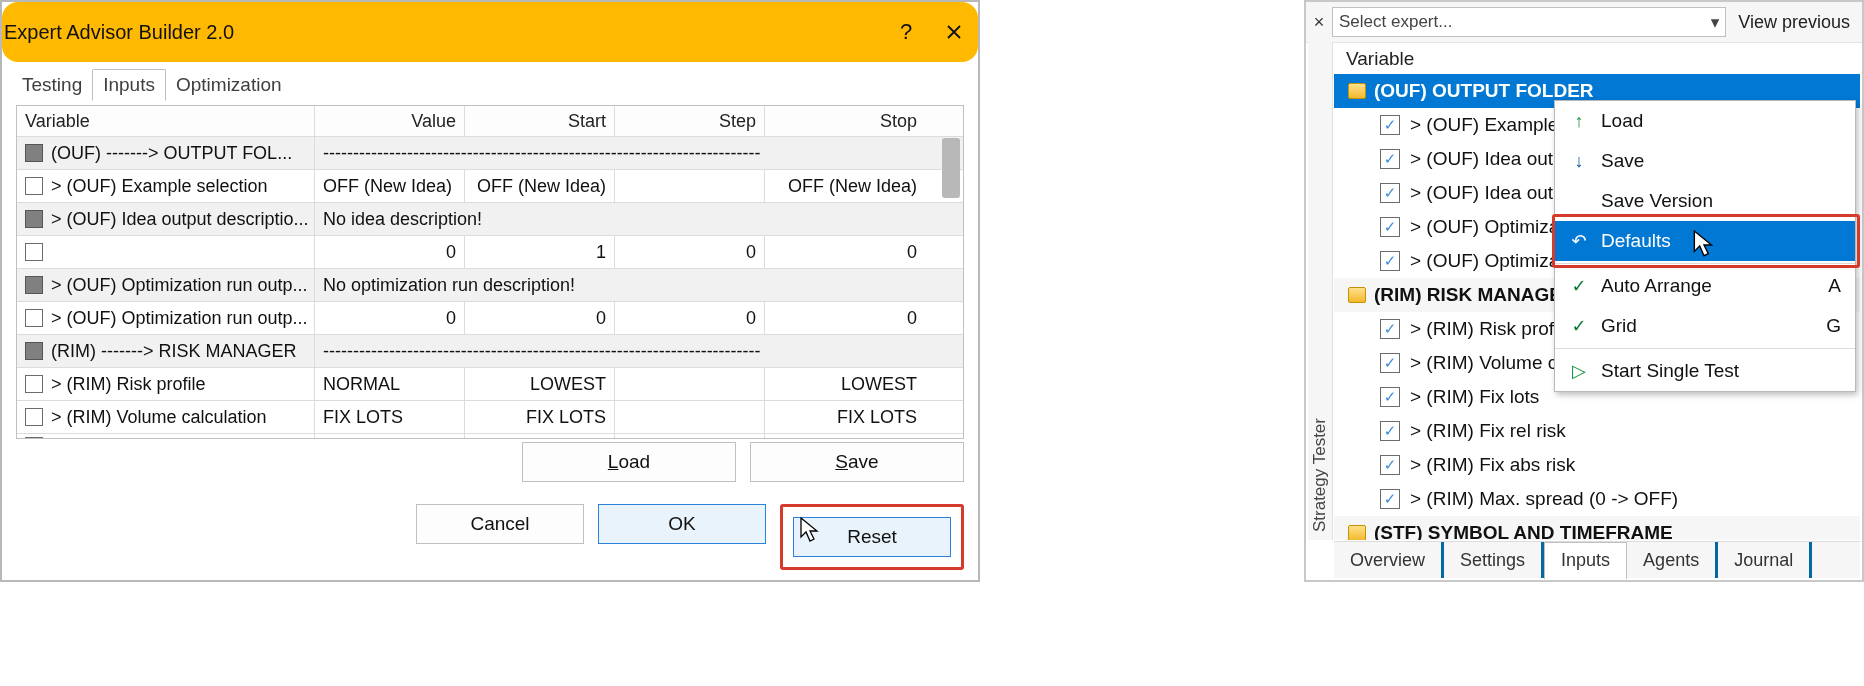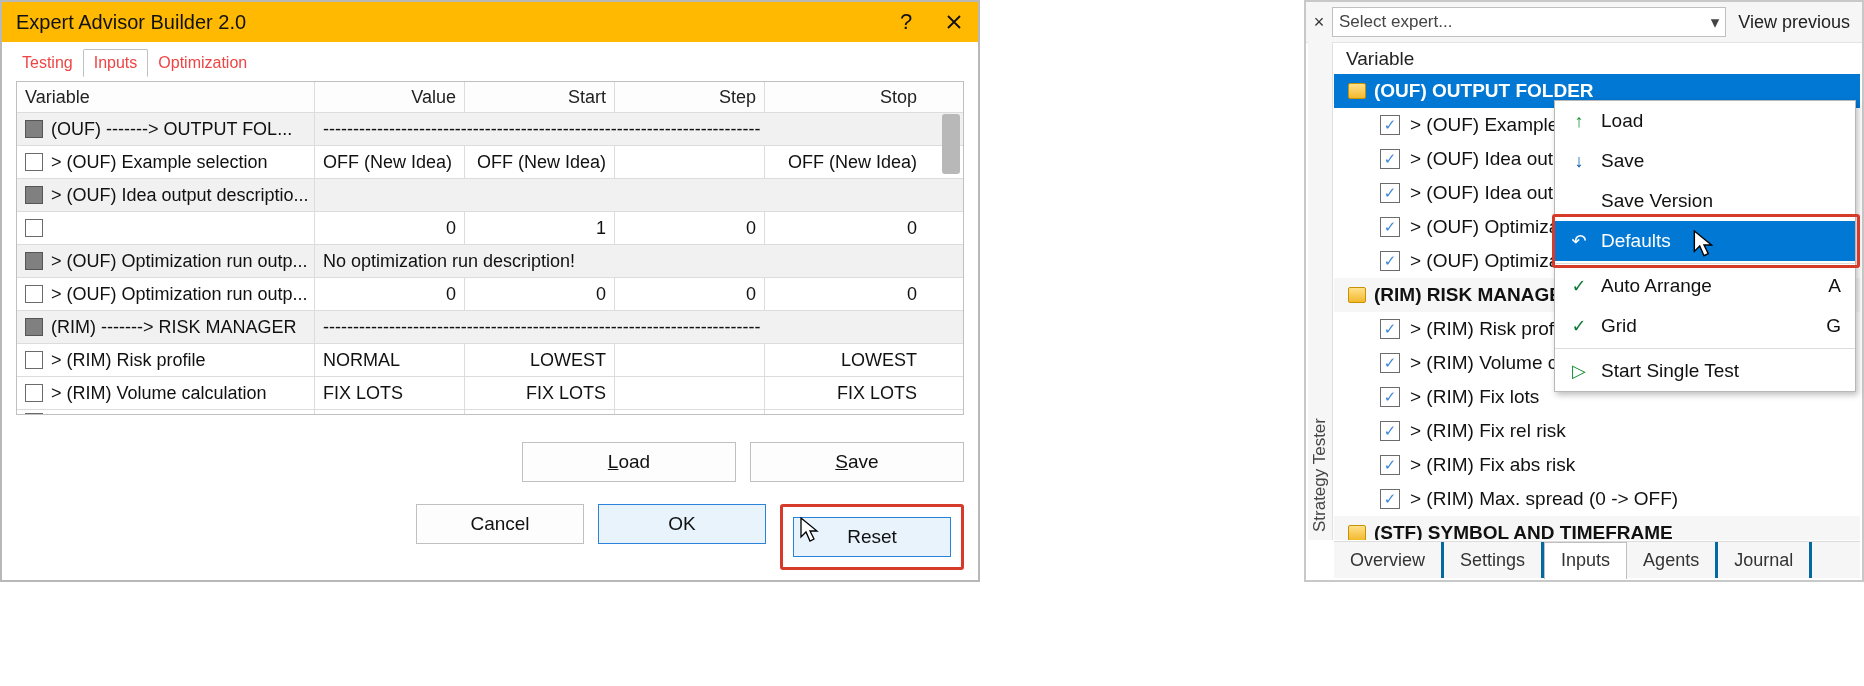--- a/index.html
+++ b/index.html
@@ -14,32 +14,32 @@
   }
   html,body { margin:0; padding:0; font-family: "Segoe UI", Arial, sans-serif; font-size:18px; color:#111;}
   body { background:#fff; width:1864px; height:686px; position:relative; overflow:hidden;}
 
   
   .dialog {
     position:absolute; left:0; top:0; width:980px; height:582px;
     border:2px solid #b8b8b8; background:#fff; box-sizing:border-box;
   }
   .titlebar {
-    height:40px; background:var(--amber); display:flex; align-items:center;
-    padding-left:14px; justify-content:space-between;
+    height:60px; background:var(--amber); display:flex; align-items:center;
+    padding-left:2px; justify-content:space-between;border-radius:16px;
   }
   .titlebar .title { font-size:20px; }
   .titlebar .wcontrols { display:flex; align-items:center; }
   .titlebar .wbtn { width:48px; height:44px; display:flex; align-items:center; justify-content:center; font-size:22px;}
   .tabstrip {
     display:flex; align-items:flex-end; padding:6px 10px 0 10px; gap:0;
     border-bottom:1px solid transparent;
   }
   .tab {
-    padding:4px 10px; font-size:16px; color:#ef4444;
+    padding:4px 10px; font-size:19px; color:#404040;
   }
   .tab.active {
     border:1px solid var(--gray-border); border-bottom:1px solid #fff;
     border-radius:2px 2px 0 0; background:#fff; position:relative; top:1px;
   }
   .gridbox {
     margin:4px 14px 0 14px; border:1px solid var(--gray-border);
     height:332px; position:relative; overflow:hidden; background:#fff;
   }
   .ghead, .grow { display:flex; height:32px; align-items:center; border-bottom:1px solid var(--gray-line);}
@@ -209,20 +209,21 @@
           <div class="cell c-val" style="justify-content: flex-start;">OFF (New Idea)</div>
           <div class="cell c-start">OFF (New Idea)</div>
           <div class="cell c-step"></div>
           <div class="cell c-stop">OFF (New Idea)</div>
         </div>
         <div class="grow section">
           <div class="cell c-var">
             <span class="chk solid"></span>
             <span>&gt; (OUF) Idea output descriptio...</span>
           </div>
+          <div class="cell c-val span4">No idea description!</div>
         </div>
         <div class="grow">
           <div class="cell c-var">
             <span class="chk"></span>
           </div>
           <div class="cell c-val num" style="justify-content: flex-end;">0</div>
           <div class="cell c-start num">1</div>
           <div class="cell c-step num">0</div>
           <div class="cell c-stop num">0</div>
         </div>

